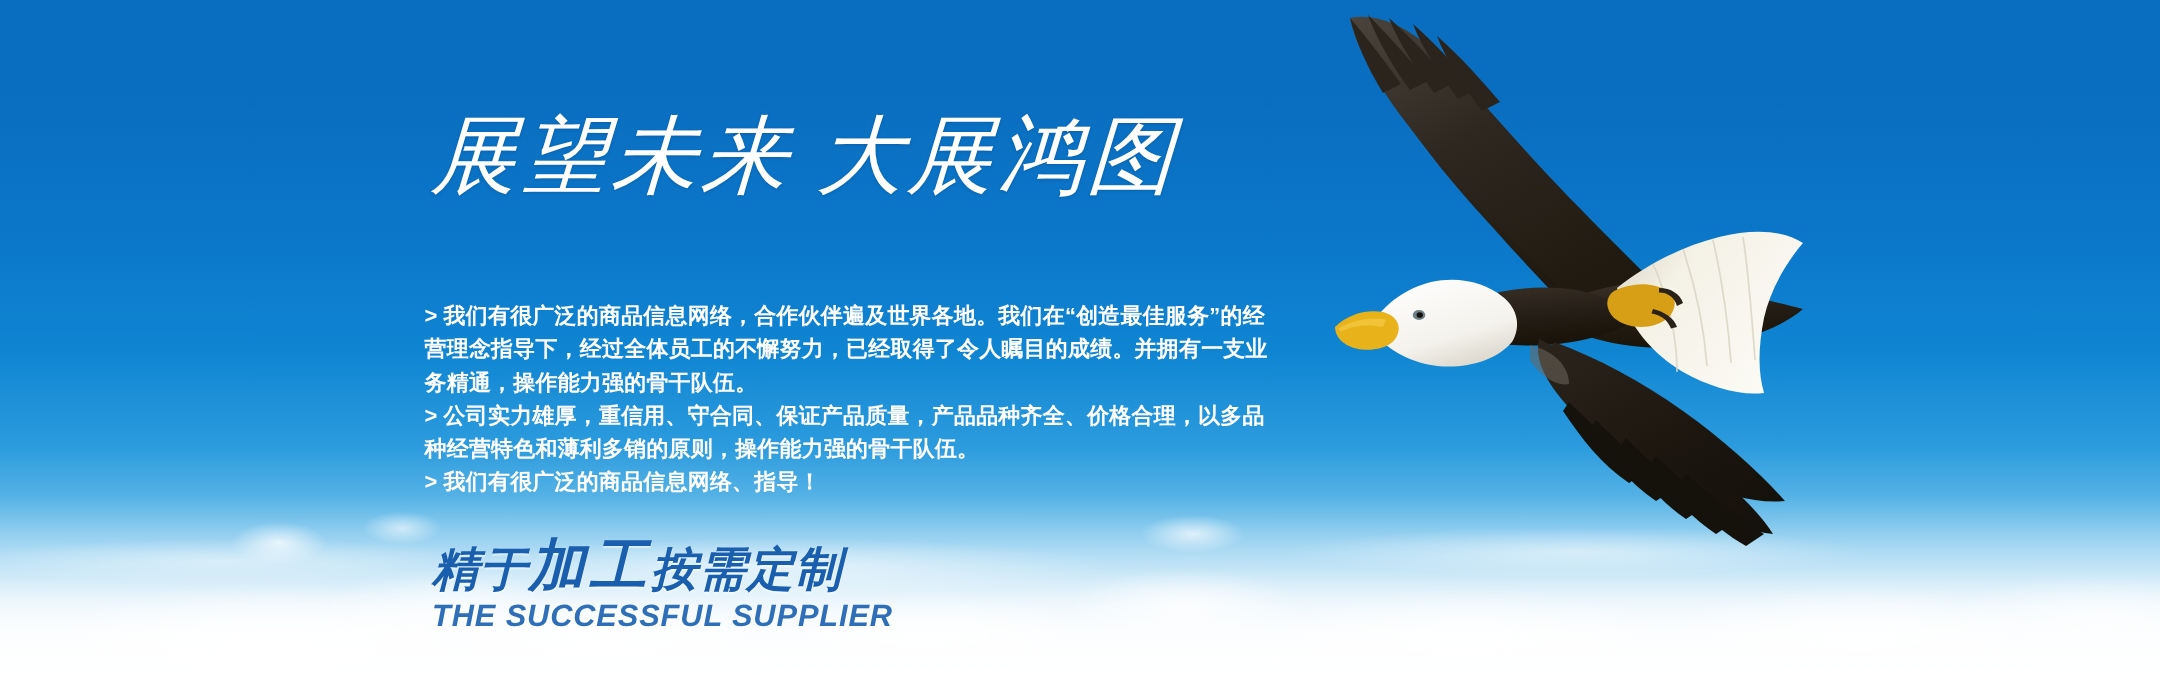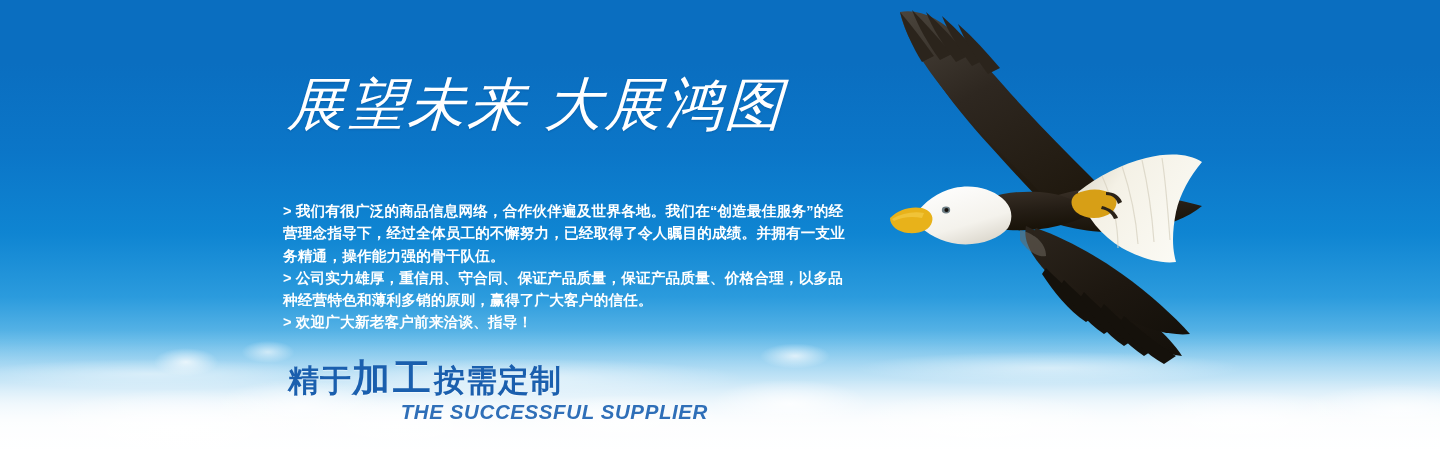--- a/index.html
+++ b/index.html
@@ -104,37 +104,37 @@
   #bodycopy p .mark { margin-right:4px; font-family:"Liberation Sans", sans-serif; }
 
   
   #slogan {
     position:absolute; left:288px; top:360px;
     width:420px;
   }
   #slogan-cn {
     color:#1a5fae;
     font-family:"Liberation Serif", serif;
+    font-style:italic;
     font-size:31px;
     line-height:36px;
     letter-spacing:1px;
     white-space:nowrap;
     font-weight:bold;
     text-shadow:0 1px 1px rgba(255,255,255,.55);
   }
   #slogan-cn .big { font-size:38px; font-weight:bold; letter-spacing:3px; }
   #slogan-en {
     margin-top:1px;
     color:#2f6fb8;
     font-size:20.5px;
     font-style:italic;
     font-weight:bold;
     letter-spacing:.6px;
     white-space:nowrap;
-    text-align:right;
   }
 
   
   #eagle {
     position:absolute;
     left:850px; top:0px;
     width:410px; height:380px;
   }
   #eagle svg { display:block; width:100%; height:100%; }
 </style>
@@ -274,24 +274,24 @@
   </div>
 
   <div id="copy">
     <div id="headline">展望未来 大展鸿图</div>
 
     <div id="bodycopy">
       <p>
         <span class="mark">&gt;</span><span>我们有很广泛的商品信息网络，合作伙伴遍及世界各地。我们在“创造最佳服务”的经营理念指导下，经过全体员工的不懈努力，已经取得了令人瞩目的成绩。并拥有一支业务精通，操作能力强的骨干队伍。</span>
       </p>
       <p>
-        <span class="mark">&gt;</span><span>公司实力雄厚，重信用、守合同、保证产品质量，保证产品质量、价格合理，以多品种经营特色和薄利多销的原则，赢得了广大客户的信任。</span>
+        <span class="mark">&gt;</span><span>公司实力雄厚，重信用、守合同、保证产品质量，产品品种齐全、价格合理，以多品种经营特色和薄利多销的原则，操作能力强的骨干队伍。</span>
       </p>
       <p>
-        <span class="mark">&gt;</span><span>欢迎广大新老客户前来洽谈、指导！</span>
+        <span class="mark">&gt;</span><span>我们有很广泛的商品信息网络、指导！</span>
       </p>
     </div>
   </div>
 
   <div id="slogan">
     <div id="slogan-cn"><span>精于</span><span class="big">加工</span><span>按需定制</span></div>
     <div id="slogan-en">THE SUCCESSFUL SUPPLIER</div>
   </div>
 
 </div>

